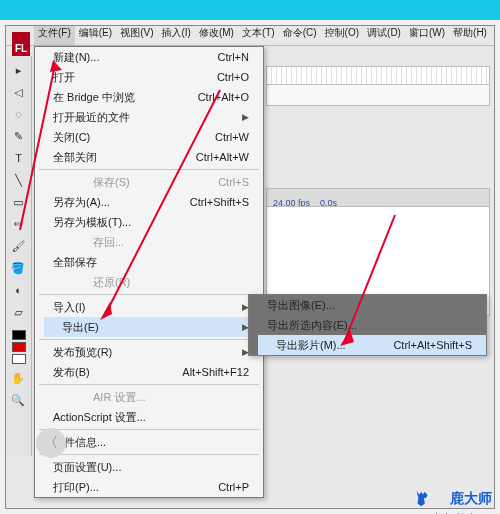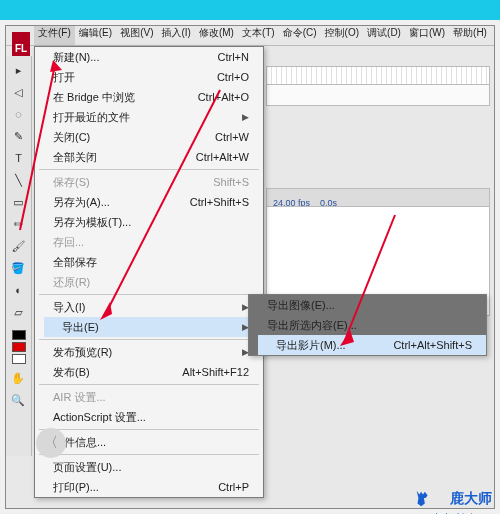--- a/index.html
+++ b/index.html
@@ -12,21 +12,21 @@
 .menubar span.active { background: #d0d0d0; }
 .toolstrip { position: absolute; left: 0; top: 30px; width: 26px; height: 400px; background: #e4e4e4; border-right: 1px solid #bbb; display: flex; flex-direction: column; align-items: center; padding-top: 6px; gap: 6px; }
 .tool { width: 16px; height: 16px; display: flex; align-items: center; justify-content: center; font-size: 11px; color: #333; }
 .swatches { display: flex; flex-direction: column; gap: 2px; margin-top: 4px; }
 .sw { width: 14px; height: 10px; border: 1px solid #555; }
 .sw.black { background: #000; }
 .sw.red { background: #d00; }
 .sw.white { background: #fff; }
 .dropdown { position: absolute; left: 28px; top: 20px; width: 230px; background: #f4f4f4; border: 1px solid #7a7a7a; box-shadow: 2px 2px 5px rgba(0,0,0,0.25); font-size: 11px; }
 .mi { display: flex; justify-content: space-between; align-items: center; height: 20px; padding: 0 14px 0 18px; color: #222; }
-.mi.disabled { color: #999; }
+.mi.disabled { color: #999; margin-left: 40px; }
 .mi.sel { background: #cfe3f9; margin-left: 9px; }
 .sep { height: 1px; background: #c8c8c8; margin: 2px 4px; }
 .arrow { font-size: 9px; color: #555; }
 .submenu { position: absolute; left: 242px; top: 268px; width: 239px; background: #737373; border: 1px solid #7a7a7a; box-shadow: 2px 2px 5px rgba(0,0,0,0.25); font-size: 11px; }
 .timeline { position: absolute; left: 260px; top: 40px; right: 4px; height: 40px; background: #fff; border: 1px solid #bbb; }
 .timeline .ticks { height: 18px; background: repeating-linear-gradient(90deg, #fff, #fff 4px, #e0e0e0 4px, #e0e0e0 5px); border-bottom: 1px solid #bbb; }
 .timeline .track { height: 20px; background: #fafafa; }
 .status { position: absolute; left: 260px; top: 162px; right: 4px; height: 29px; background: #dcdcdc; border: 1px solid #bbb; font-size: 9px; display: flex; align-items: center; gap: 10px; padding: 0 6px; color: #2a50a0; }
 .stage { position: absolute; left: 260px; top: 180px; right: 4px; height: 110px; background: #fff; border: 1px solid #bbb; }
 .annot { position: absolute; pointer-events: none; }
@@ -114,21 +114,21 @@
         <span>关闭(C)</span>
         <span>Ctrl+W</span>
       </div>
     <div class="mi">
         <span>全部关闭</span>
         <span>Ctrl+Alt+W</span>
       </div>
     <div class="sep"></div>
     <div class="mi disabled">
         <span>保存(S)</span>
-        <span>Shift+S</span>
+        <span>Ctrl+S</span>
       </div>
     <div class="mi">
         <span>另存为(A)...</span>
         <span>Ctrl+Shift+S</span>
       </div>
     <div class="mi">
         <span>另存为模板(T)...</span>
         <span></span>
       </div>
     <div class="mi disabled">

